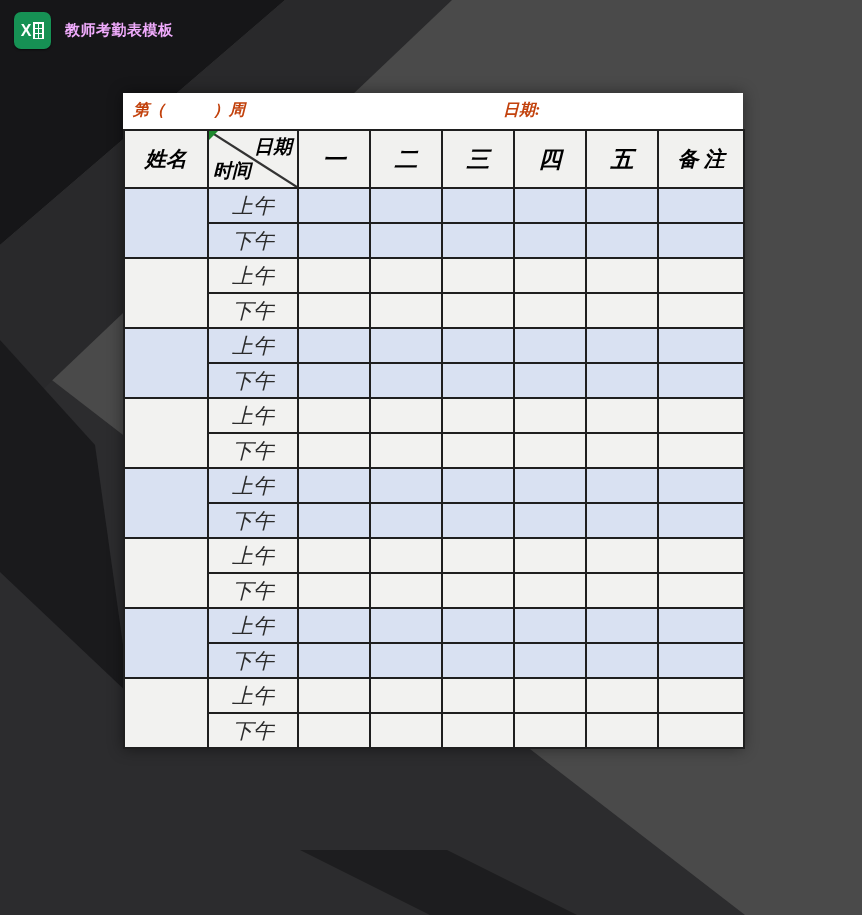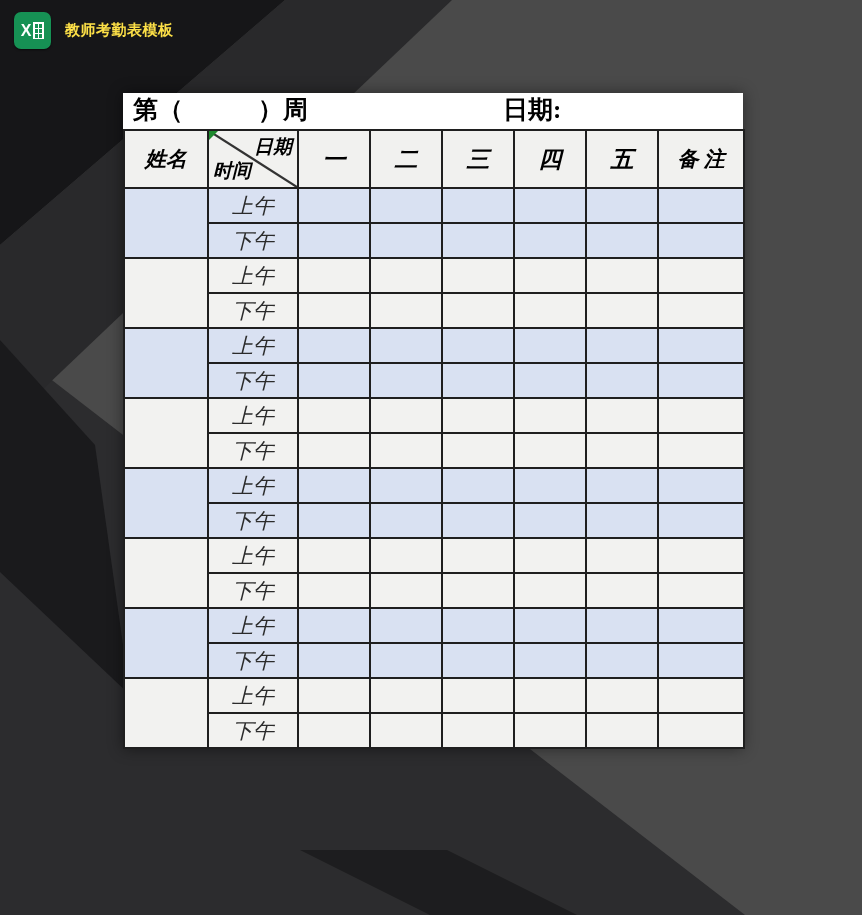--- a/index.html
+++ b/index.html
@@ -51,36 +51,36 @@
     color:#fff; font-weight:bold; font-size:16px;
     font-family:"Liberation Sans",sans-serif;
   }
   .excel-icon .gridglyph {
     width:11px; height:17px;
     border:1px solid #fff;
     background-image:
       repeating-linear-gradient(to bottom, #fff 0 1px, transparent 1px 5px),
       repeating-linear-gradient(to right, #fff 0 1px, transparent 1px 4px);
   }
-  .titlebar .fname { color:#fde047; font-size:15px; font-weight:bold; letter-spacing:.5px; }
+  .titlebar .fname { color:#f0abfc; font-size:15px; font-weight:bold; letter-spacing:.5px; }
 
   
   .doc {
     position:absolute; left:123px; top:93px; width:620px;
     background:#ffffff; z-index:4;
     box-shadow:0 0 14px rgba(0,0,0,.45);
   }
   .doc-title {
     height:66px; line-height:70px; text-align:center;
     color:#2b3e6e; font-size:42px; font-weight:bold;
     letter-spacing:.32em; text-indent:.32em; white-space:nowrap;
   }
   .doc-subrow {
-    position:relative; height:36px; color:#000000;
-    font-size:25px; font-weight:bold; line-height:34px;
+    position:relative; height:36px; color:#c2410c;
+    font-size:16px; font-weight:bold; line-height:34px;font-style:italic;
   }
   .week-label { position:absolute; left:10px; top:0; }
   .date-label { position:absolute; left:380px; top:0;text-align:right; }
 
   
   table.sheet {
     border-collapse:collapse; table-layout:fixed; width:620px;
     border:2px solid #000000;
     font-style:italic;
   }

